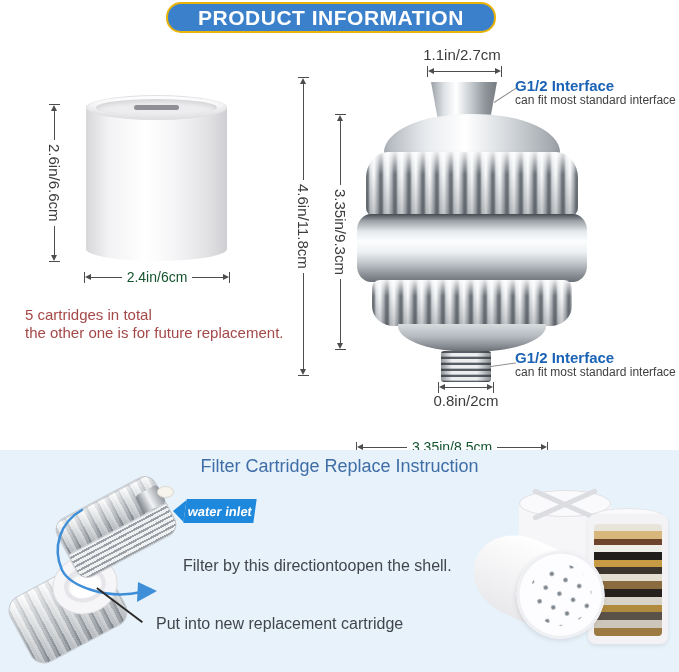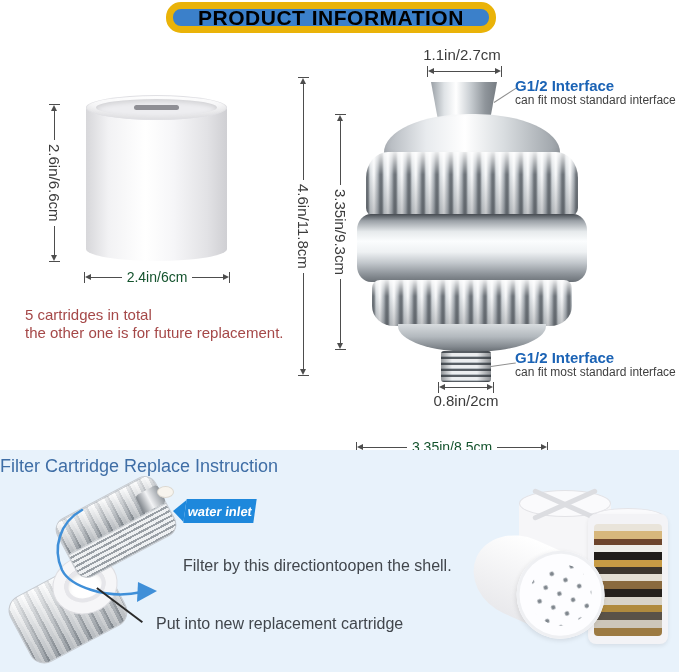--- a/index.html
+++ b/index.html
@@ -1,23 +1,23 @@
 <!DOCTYPE html>
 <html><head>
 <meta charset="utf-8">
 <style>
   *{margin:0;padding:0;box-sizing:border-box}
   html,body{background:#ffffff}
   body{font-family:"Liberation Sans",sans-serif;color:#3c3c3c}
   #canvas{position:relative;width:679px;height:672px;background:#fff;overflow:hidden}
 
   .title-box{position:absolute;left:166px;top:2px;width:330px;height:31px;
-    background:#3b80ca;border:7px solid #eab308;border-radius:15px;
+    background:#3b80ca;border:2px solid #eab308;border-radius:15px;
     display:flex;align-items:center;justify-content:center;
-    color:#000000;font-size:21px;font-weight:bold;letter-spacing:.5px}
+    color:#ffffff;font-size:21px;font-weight:bold;letter-spacing:.5px}
 
   
   .vdim{position:absolute;display:flex;flex-direction:column;align-items:center;width:18px}
   .vdim .tick{width:11px;height:1px;background:#4d4d4d}
   .vdim .seg{width:1px;flex:1;background:#4d4d4d}
   .arrU{width:0;height:0;border-left:3px solid transparent;border-right:3px solid transparent;border-bottom:6px solid #4d4d4d}
   .arrD{width:0;height:0;border-left:3px solid transparent;border-right:3px solid transparent;border-top:6px solid #4d4d4d}
   .vlabel{writing-mode:vertical-rl;font-size:15px;color:#3c3c3c;padding:4px 0;white-space:nowrap}
   .hdim{position:absolute;display:flex;align-items:center;height:14px}
   .tickv{width:1px;height:11px;background:#4d4d4d}
@@ -65,21 +65,21 @@
       linear-gradient(90deg,rgba(40,45,50,.45) 0%,rgba(255,255,255,0) 22%,rgba(255,255,255,0) 72%,rgba(40,45,50,.5) 100%),
       repeating-linear-gradient(180deg,#585e64 0 2px,#eceef0 2px 5px,#b9bfc4 5px 6px)}
 
   .pointer{position:absolute;height:1px;background:#8f8f8f;transform-origin:left center}
   .iface{position:absolute;line-height:1.15}
   .iface .t{font-size:15px;font-weight:bold;color:#1b63b5}
   .iface .s{font-size:12px;color:#404040}
 
   
   .instr-bg{position:absolute;left:0;top:450px;width:679px;height:222px;background:#e8f2fb}
-  .instr-heading{position:absolute;left:0;top:456px;width:679px;font-size:18px;color:#3f6ea6}
+  .instr-heading{position:absolute;left:0;top:456px;width:679px;text-align:center;font-size:18px;color:#3f6ea6}
 
   .disasm{position:absolute;left:10px;top:482px;width:185px;height:190px}
   .d-metal{background:
     linear-gradient(180deg,rgba(255,255,255,.72),rgba(110,116,122,.38)),
     repeating-linear-gradient(90deg,#899097 0 2px,#e4e7ea 2px 6px,#f7f8f9 6px 9px,#b1b7bd 9px 12px);
     border:1px solid #c6cacf}
   .d-shell{position:absolute;left:4px;top:92px;width:108px;height:74px;border-radius:16px;transform:rotate(-28deg)}
   .d-cartring{position:absolute;left:42px;top:74px;width:66px;height:58px;border-radius:50%;
     background:#f6f6f8;border:1px solid #dedee2;transform:rotate(-18deg)}
   .d-cartring::before{content:"";position:absolute;inset:11px;border-radius:50%;background:#ffffff;

